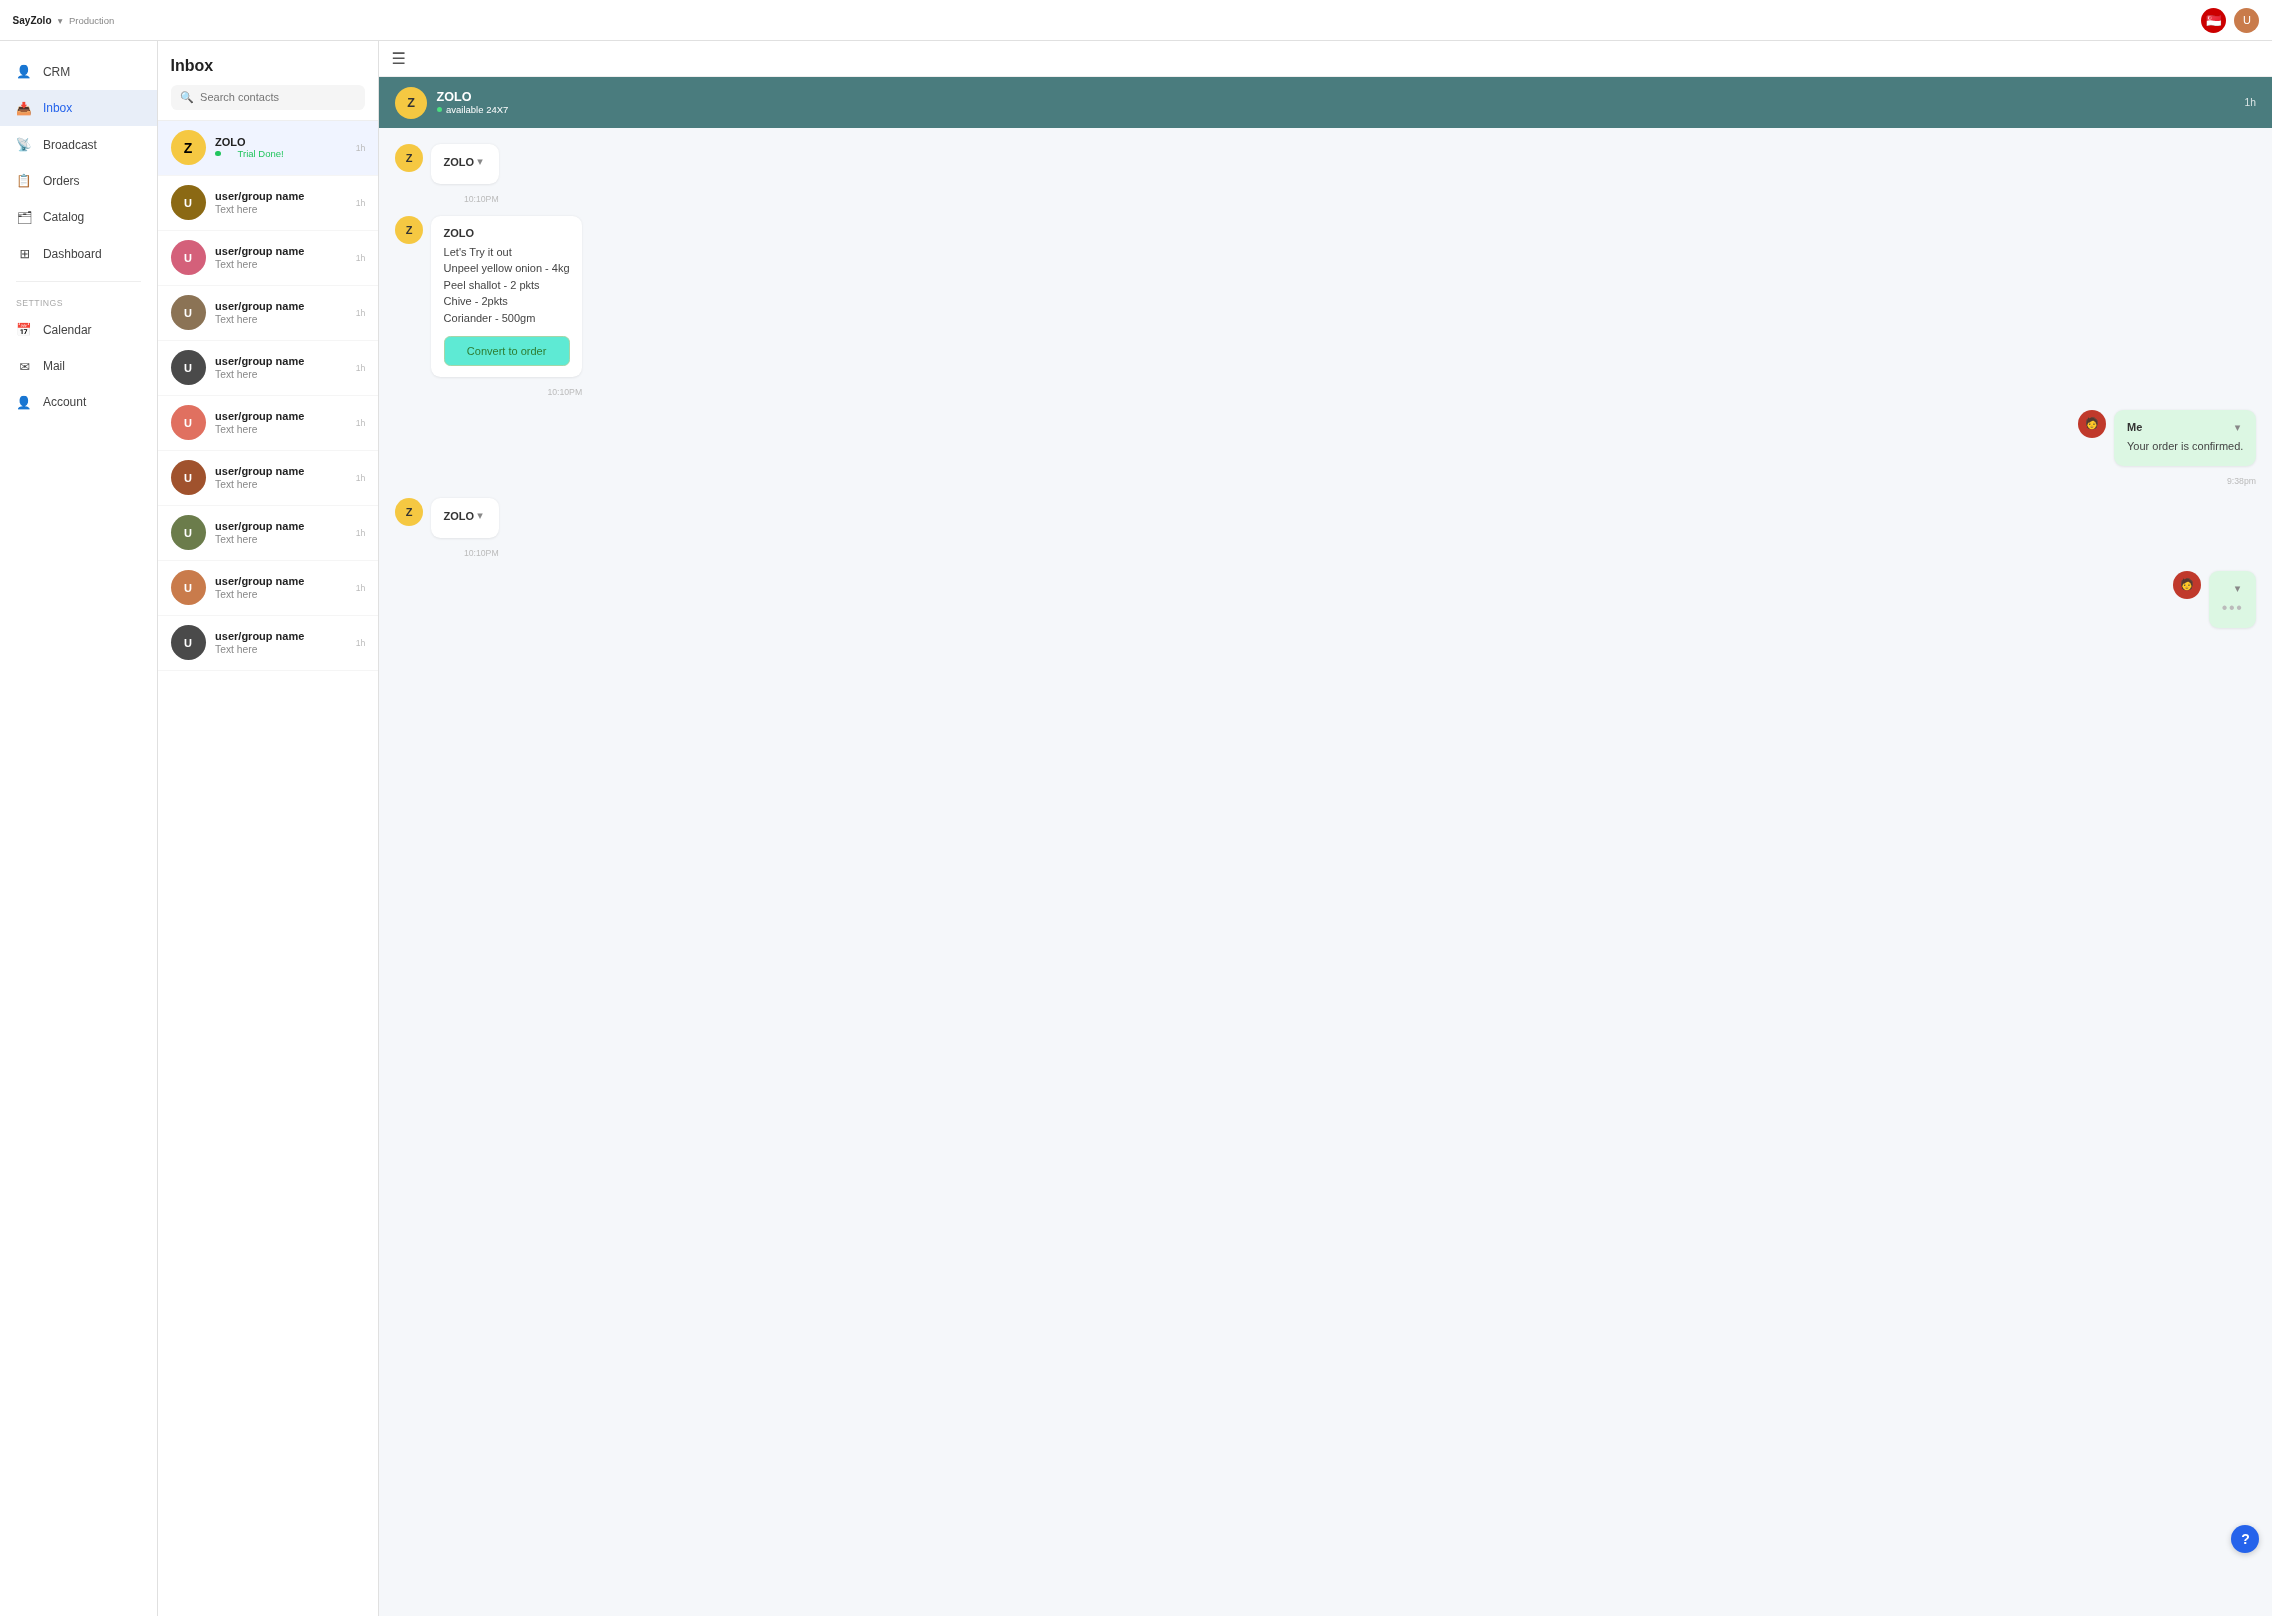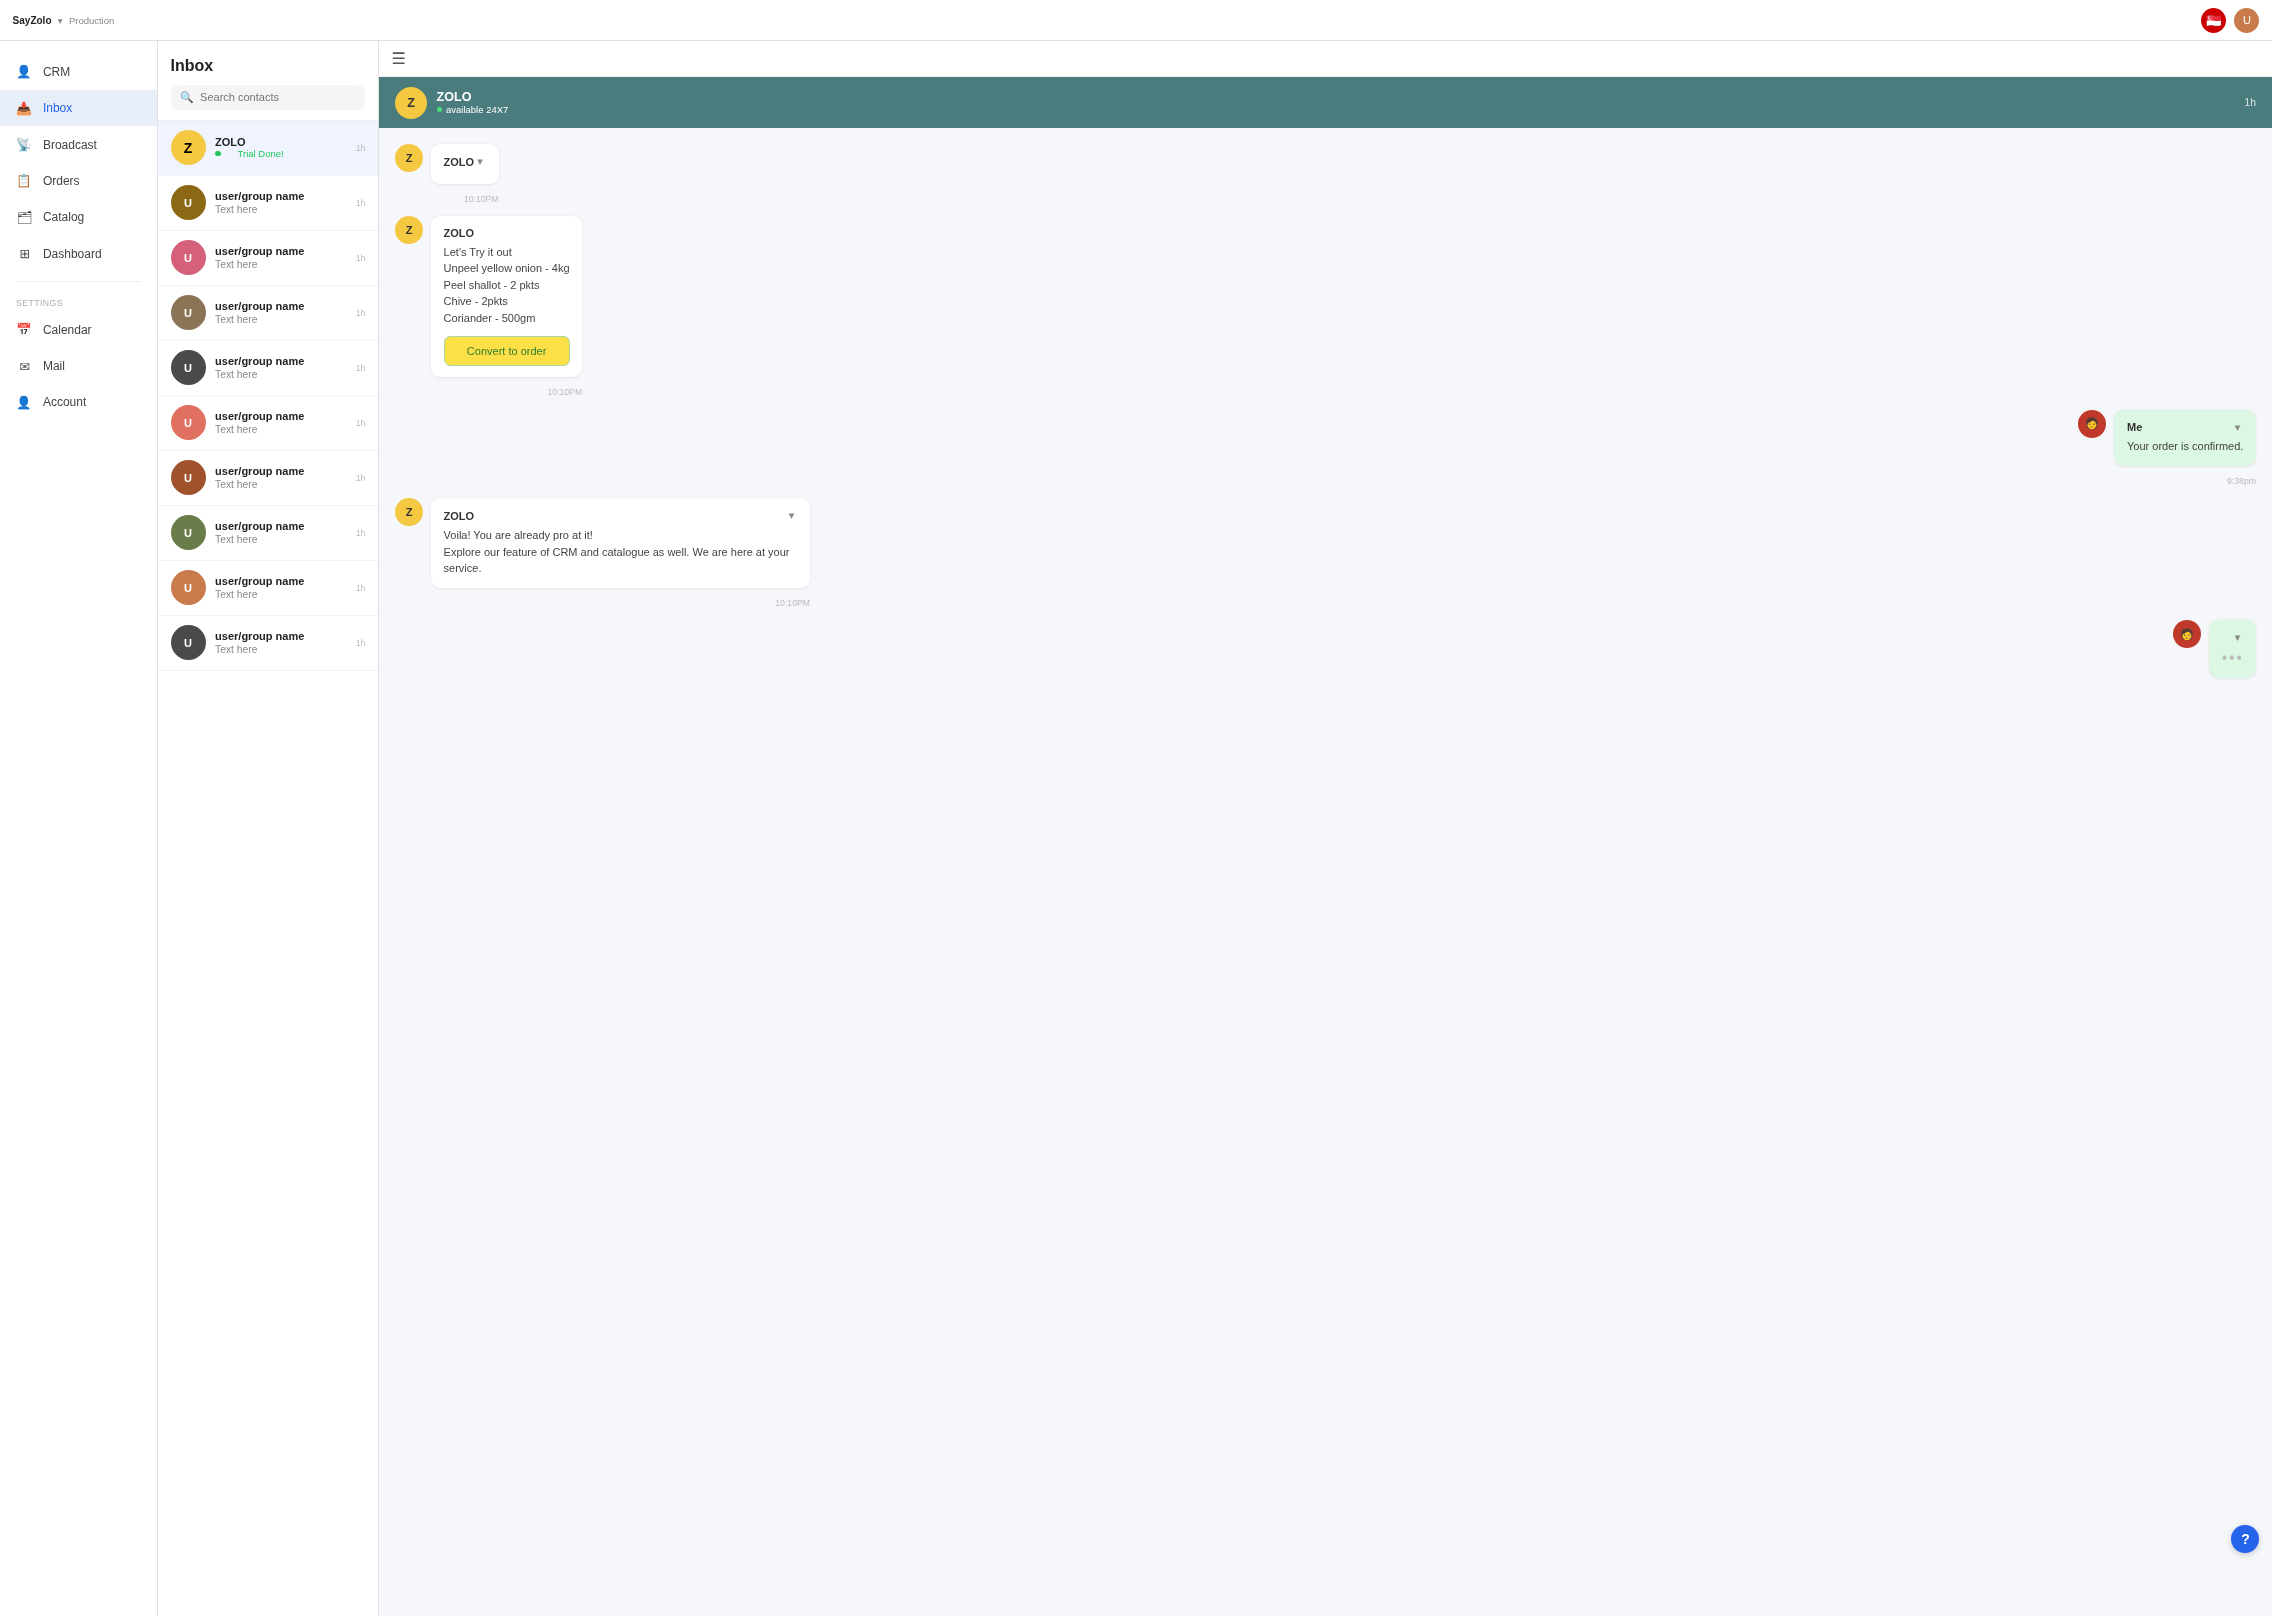--- a/index.html
+++ b/index.html
@@ -106,21 +106,21 @@
       box-shadow: 0 0.8px 2.4px rgba(0,0,0,0.08);
       position: relative;
     }
     .msg-bubble.green { background: #dcf7e3; }
     .msg-sender { font-weight: 700; font-size: 11px; color: #333; margin-bottom: 4.7px; display: flex; align-items: center; justify-content: space-between; }
     .msg-text { font-size: 11px; color: #444; line-height: 1.5; white-space: pre-wrap; }
     .msg-time { font-size: 8.7px; color: #bbb; margin-top: 10px; text-align: right; }
     .chevron-btn { background: none; border: none; cursor: pointer; font-size: 11px; color: #888; padding: 0 3.2px; }
 
     .convert-btn {
-      background: #fde047; border: 0.8px solid #a5d6a7; color: #2e7d32;
+      background: #5eead4; border: 0.8px solid #a5d6a7; color: #2e7d32;
       padding: 8px 16px; border-radius: 6.3px; font-size: 11px; font-weight: 500;
       cursor: pointer; margin-top: 9.5px; width: 100%; transition: background 0.15s;
     }
 
     
     .av-yellow { background: #f5c842; }
     .av-reddish { background: #8b3a3a; }
 
     
     .help-btn {
@@ -347,22 +347,20 @@
           <div class="msg-avatar av-reddish" style="background: rgb(192, 57, 43); font-size: 11px;">🧑</div>
         </div>
         <div class="msg-row">
           <div class="msg-avatar av-yellow">Z</div>
           <div class="msg-content">
             <div class="msg-bubble">
               <div class="msg-sender">
                 <span>ZOLO</span>
                 <button class="chevron-btn">▾</button>
               </div>
-              <div class="msg-text">Voila! You are already pro at it!
-Explore our feature of CRM and catalogue as well. We are here at your service.</div>
             </div>
             <div class="msg-time">10:10PM</div>
           </div>
         </div>
         <div class="msg-row right">
   <div class="msg-content">
     <div class="msg-bubble green">
       <div class="msg-sender">
         <span></span>
         <button class="chevron-btn">▾</button>

